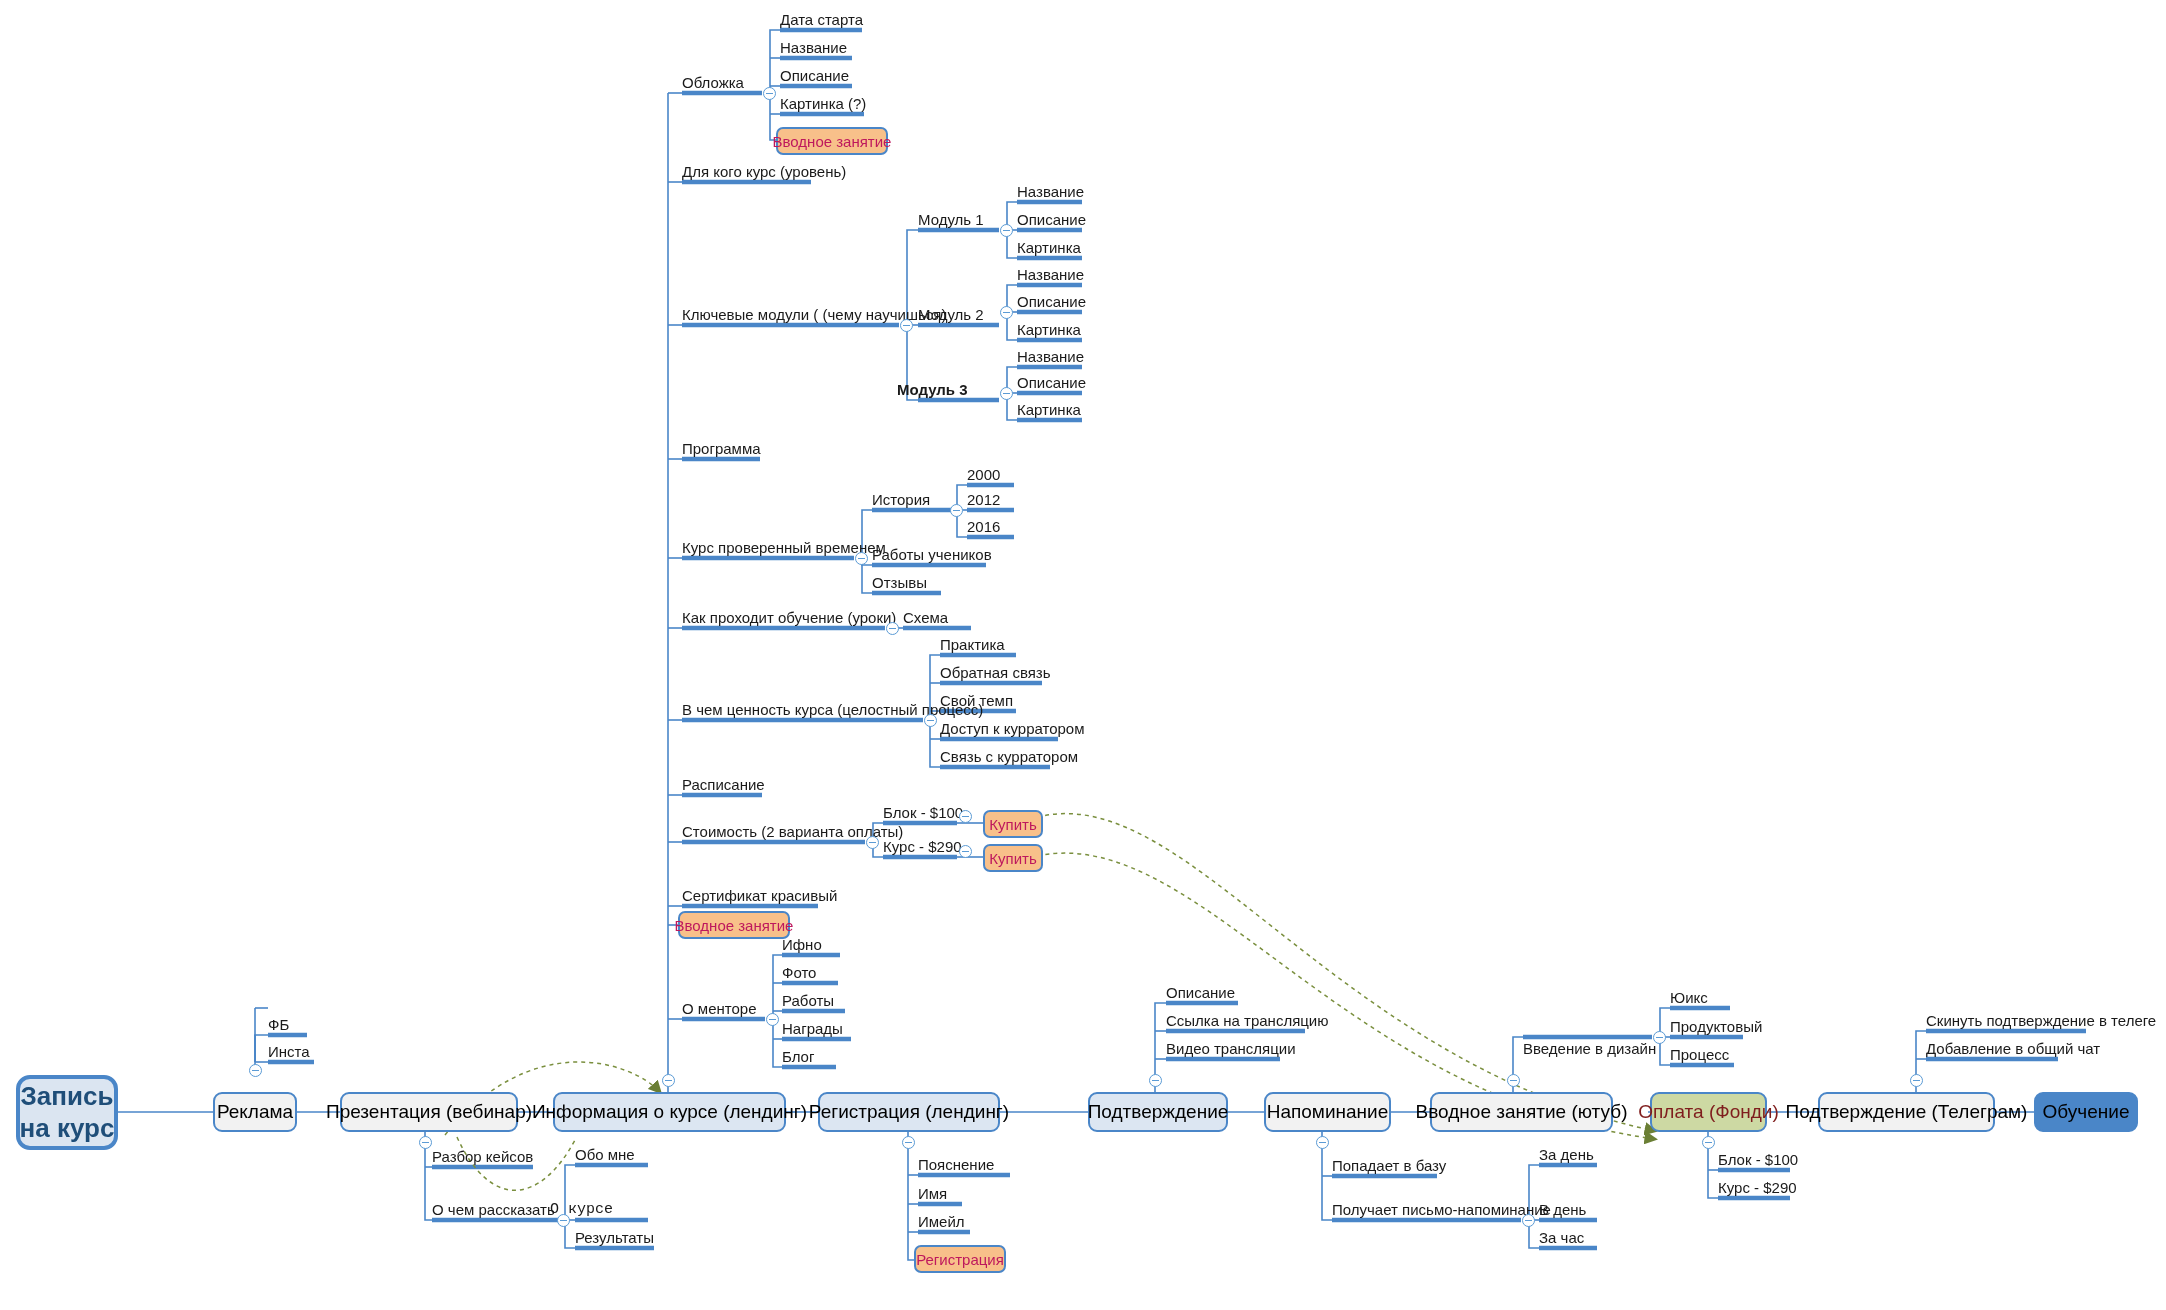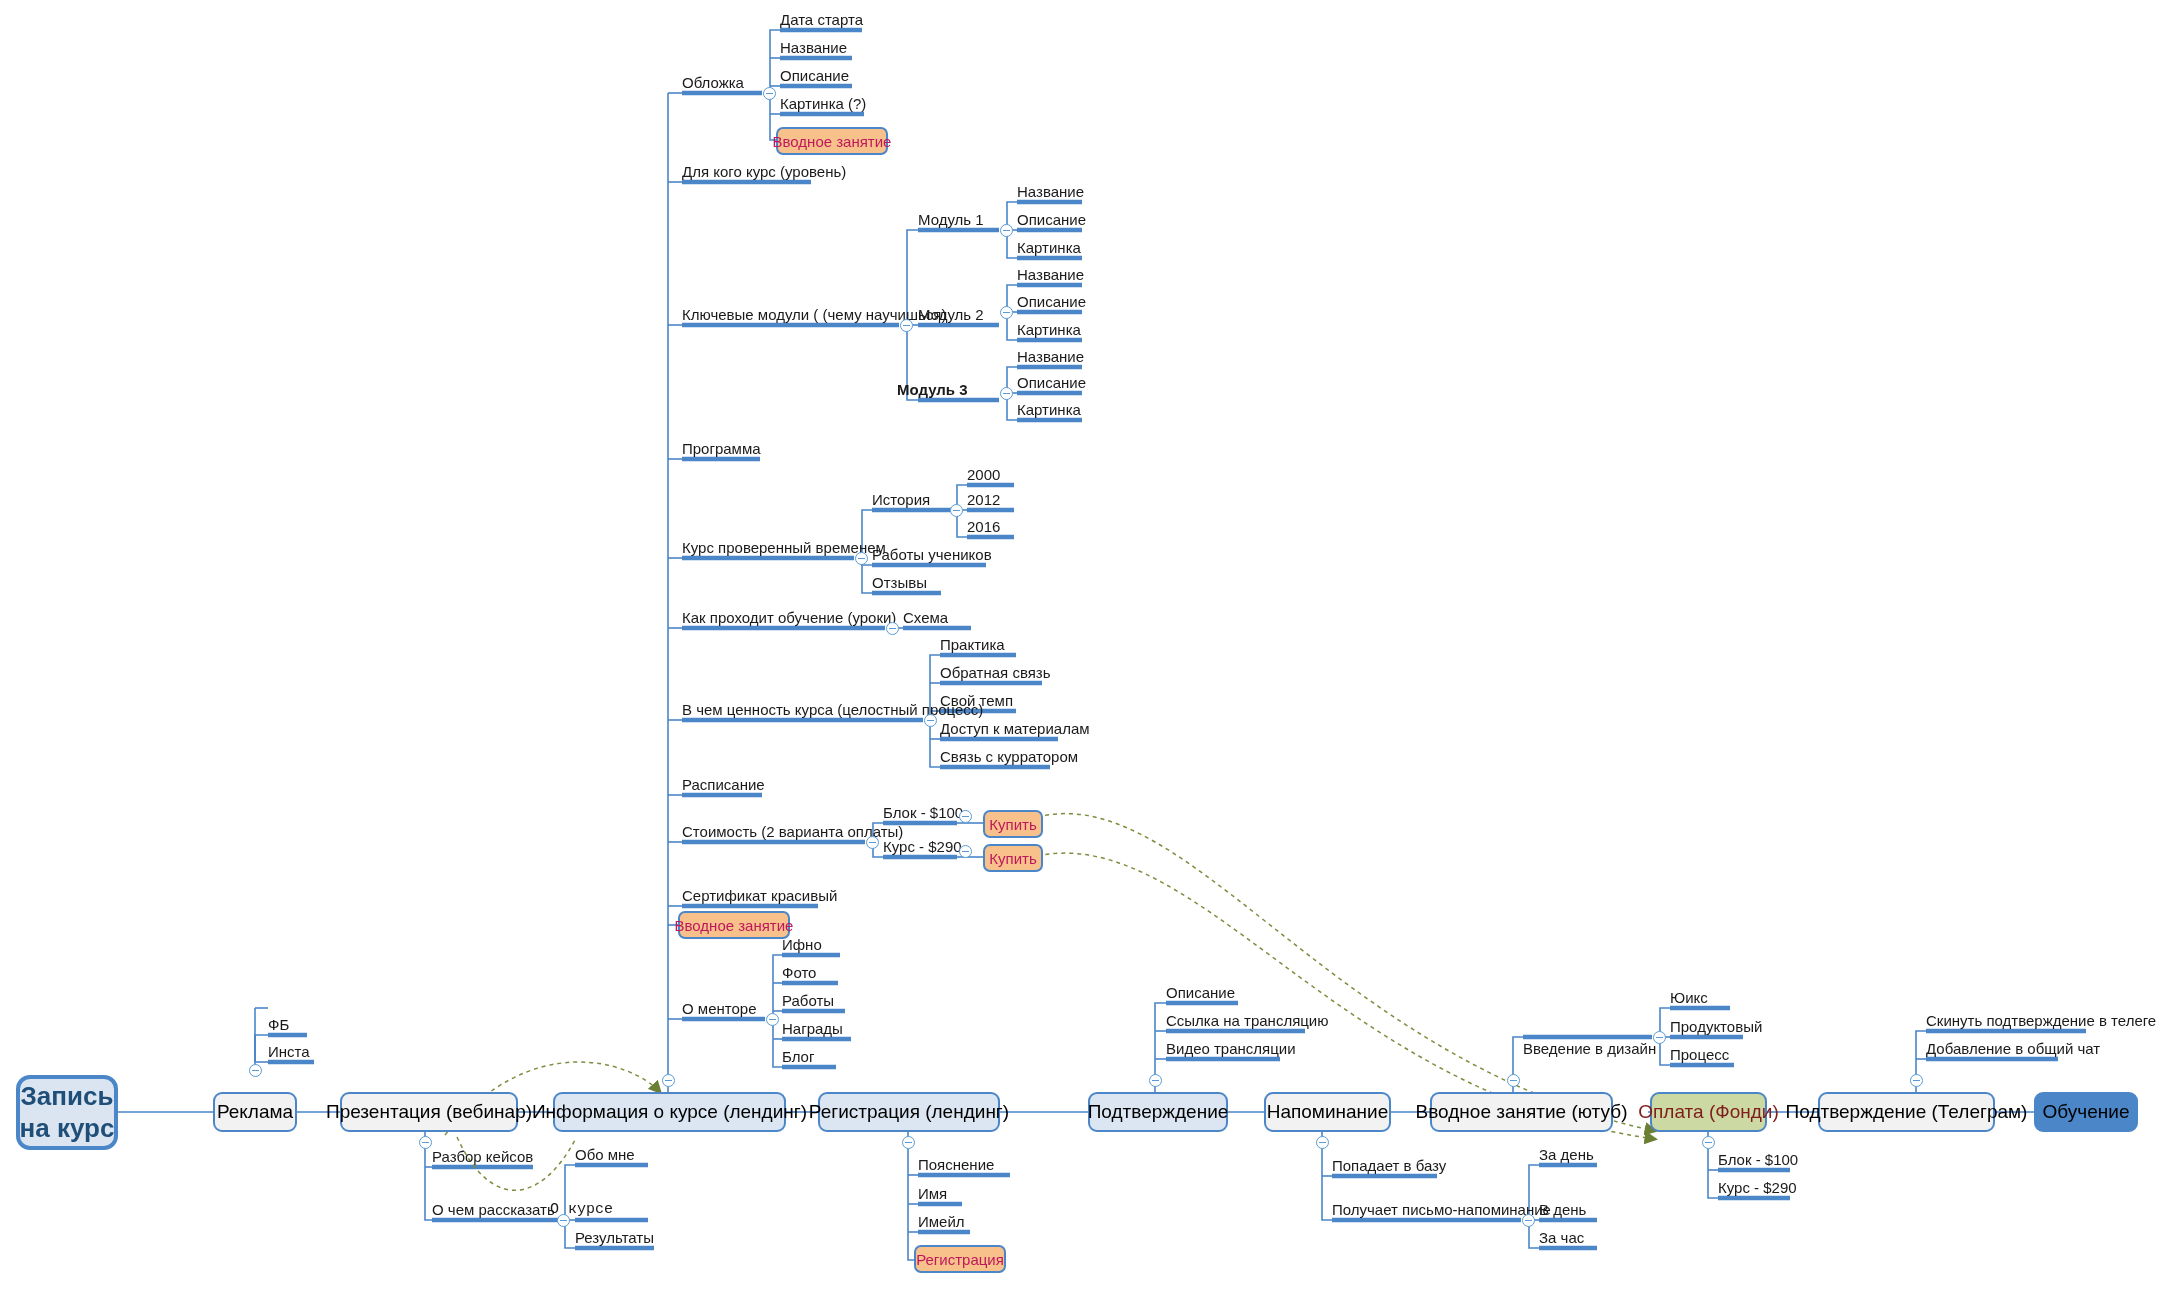--- a/index.html
+++ b/index.html
@@ -516,21 +516,21 @@
   <div class="sub" style="left:940px;top:637px;">
     <span class="txt">Практика</span>
     </div>
   <div class="sub" style="left:940px;top:665px;">
     <span class="txt">Обратная связь</span>
     </div>
   <div class="sub" style="left:940px;top:693px;">
     <span class="txt">Свой темп</span>
     </div>
   <div class="sub" style="left:940px;top:721px;">
-    <span class="txt">Доступ к материалам</span>
+    <span class="txt">Доступ к курратором</span>
     </div>
   <div class="sub" style="left:940px;top:749px;">
     <span class="txt">Связь с курратором</span>
     </div>
 
   <div class="sub" style="left:883px;top:805px;">
     <span class="txt">Блок - $100</span>
     </div>
   <div class="sub" style="left:883px;top:839px;">
     <span class="txt">Курс - $290</span>

